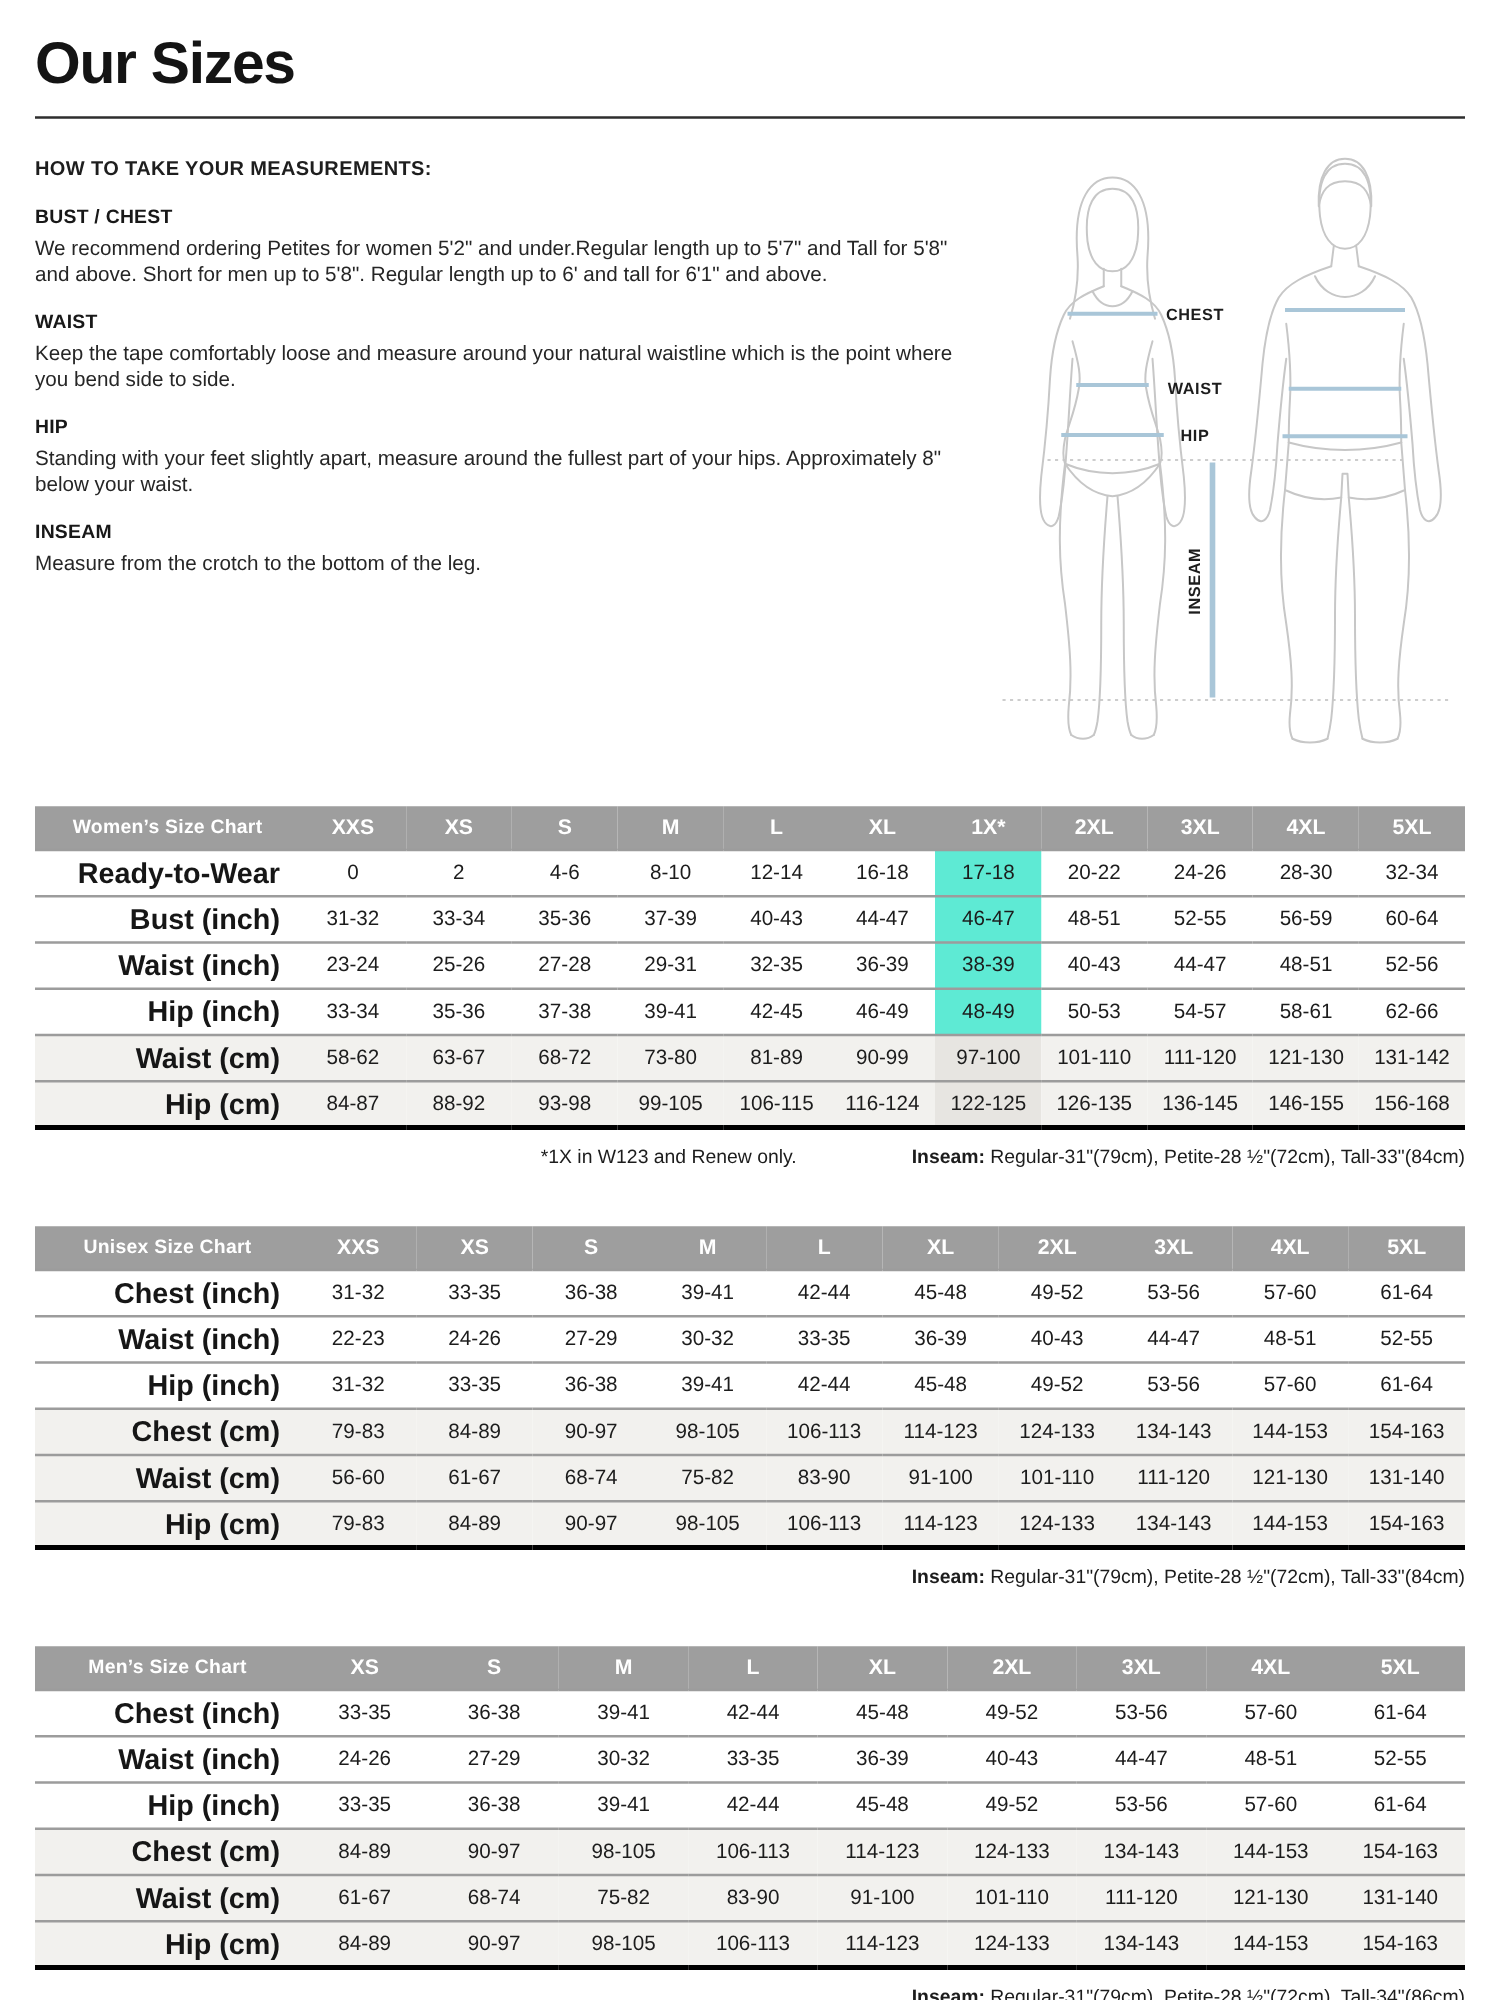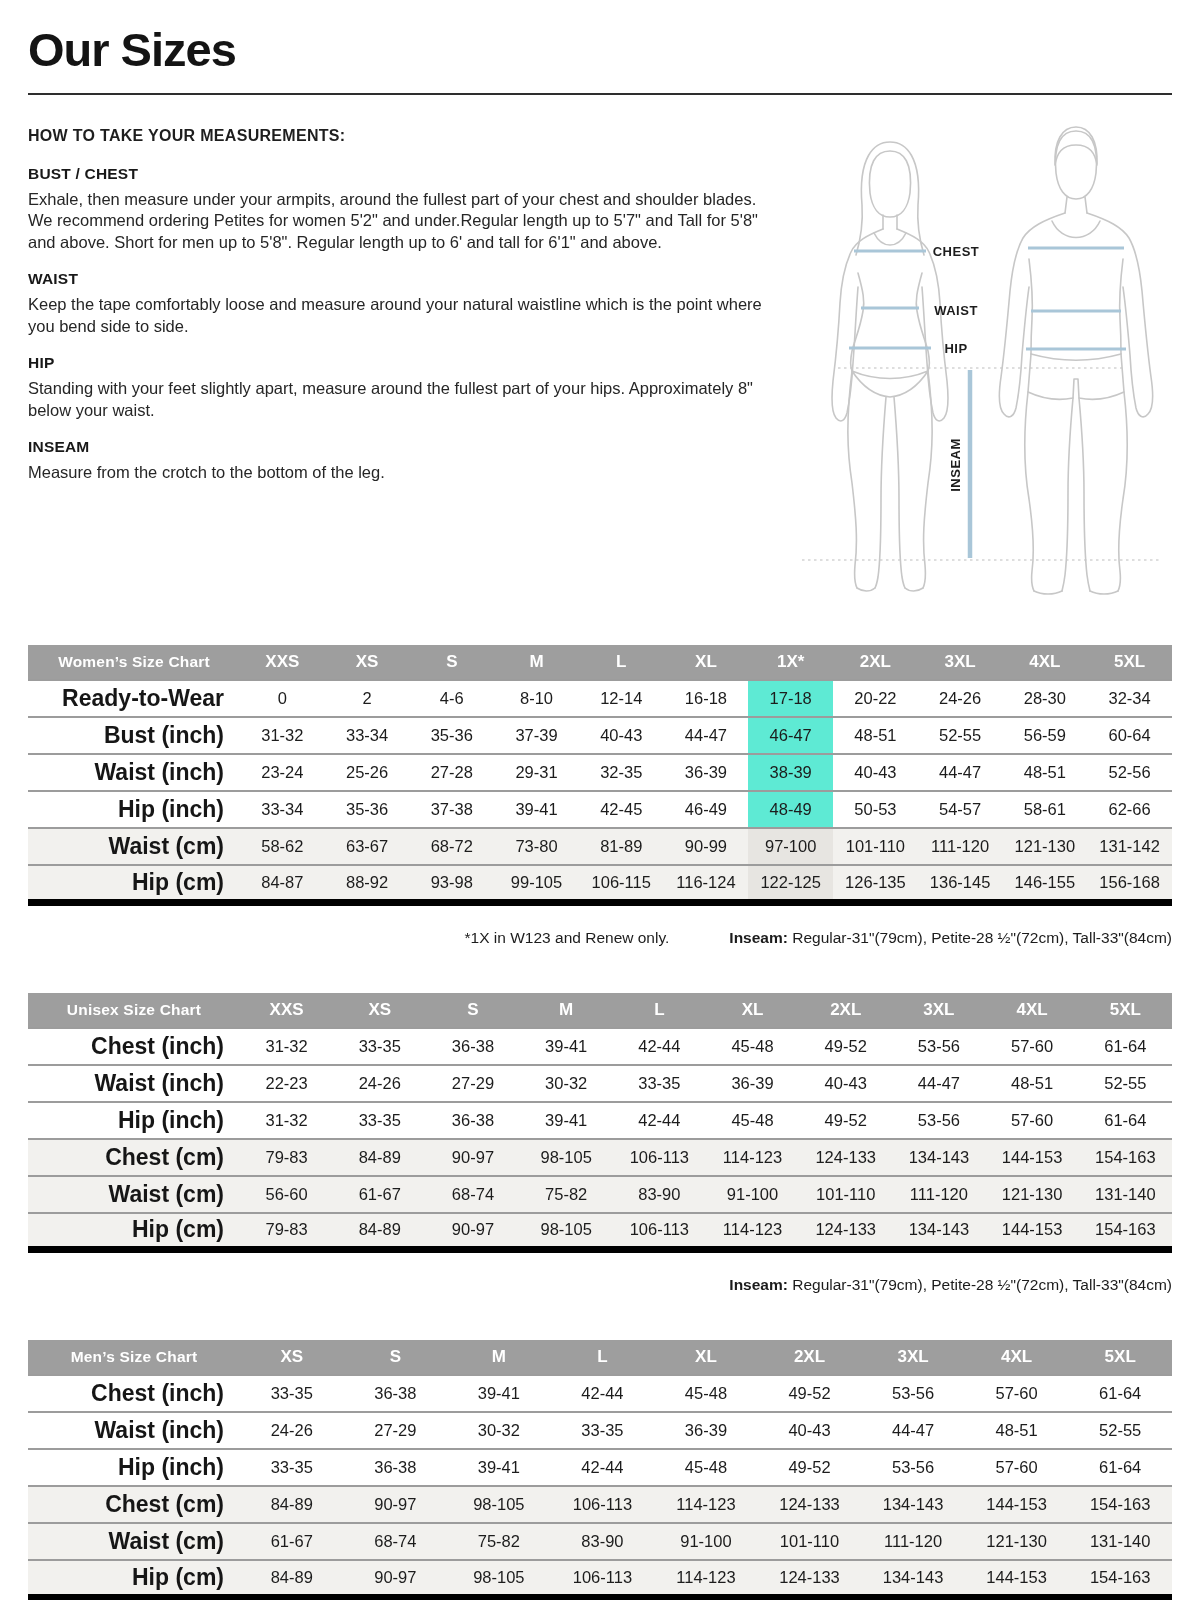--- a/index.html
+++ b/index.html
@@ -19,49 +19,48 @@
   .m-section p { font-size:16.5px; line-height:1.3; margin:0; color:#262626; }
 
   
   svg.bodyfig .outline { fill:none; stroke:#c7c7c7; stroke-width:1.6; stroke-linecap:round; stroke-linejoin:round; }
   svg.bodyfig .mline { stroke:#a9c6d8; stroke-width:3.2; }
   svg.bodyfig .inseam { stroke:#a9c6d8; stroke-width:4.5; }
   svg.bodyfig .dot { stroke:#bdbdbd; stroke-width:1.2; stroke-dasharray:2.5,3.5; }
   svg.bodyfig text { font-family:"Liberation Sans",sans-serif; font-size:13px; font-weight:bold; fill:#1d1d1d; letter-spacing:.5px; }
 
   .table-section { margin-top:30px; }
-  table.size-table { width:100%; border-collapse:collapse; table-layout:fixed; border-bottom:7px solid #000000;margin-top:46px; }
+  table.size-table { width:100%; border-collapse:collapse; table-layout:fixed; border-bottom:4px solid #000000;margin-top:46px; }
   table.size-table col.label-col { width:212px; }
   table.size-table thead th { background:#9e9e9e; color:#fff; font-size:17px; font-weight:bold; height:35px; padding:0; text-align:center; }
   table.size-table thead th.t-title { font-size:15.5px; letter-spacing:.2px; }
   table.size-table tbody tr { border-top:2px solid #9c9c9c; }
   table.size-table tbody th { font-size:23px; font-weight:bold; text-align:right; padding-right:16px; height:37px; color:#161616; }
   table.size-table tbody td { font-size:16.5px; text-align:center; height:37px; color:#1c1c1c; }
   table.size-table tbody tr.shaded th, table.size-table tbody tr.shaded td { background:#f2f1ee; }
   table.size-table td.hl { background:#5eead4; }
   table.size-table tr.shaded td.hl { background:#e7e5e1; }
 
-  .footnotes { display:flex; justify-content:flex-end; gap:60px; font-size:15.5px; margin-top:23px; color:#1c1c1c; }
+  .footnotes { display:flex; justify-content:flex-end; gap:92px; font-size:15.5px; margin-top:13px; color:#1c1c1c; }
   .footnotes .fn b { font-weight:bold; }
 </style>
 </head>
 <body>
 
 <div class="page">
 
   <h1 class="title">Our Sizes</h1>
   <hr class="rule">
 
   <div class="content-row">
     <div class="text-col">
       <div class="howto-heading">HOW TO TAKE YOUR MEASUREMENTS:</div>
 
       <div class="m-section">
         <h3>BUST / CHEST</h3>
-        <p>Exhale, then measure under your armpits, around the fullest part of your chest and shoulder blades.</p>
       </div>
       <div class="m-section">
         <p>We recommend ordering Petites for women 5'2" and under.Regular length up to 5'7" and Tall for 5'8" and above. Short for men up to 5'8". Regular length up to 6' and tall for 6'1" and above.</p>
       </div>
       <div class="m-section">
         <h3>WAIST</h3>
         <p>Keep the tape comfortably loose and measure around your natural waistline which is the point where you bend side to side.</p>
       </div>
       <div class="m-section">
         <h3>HIP</h3>

